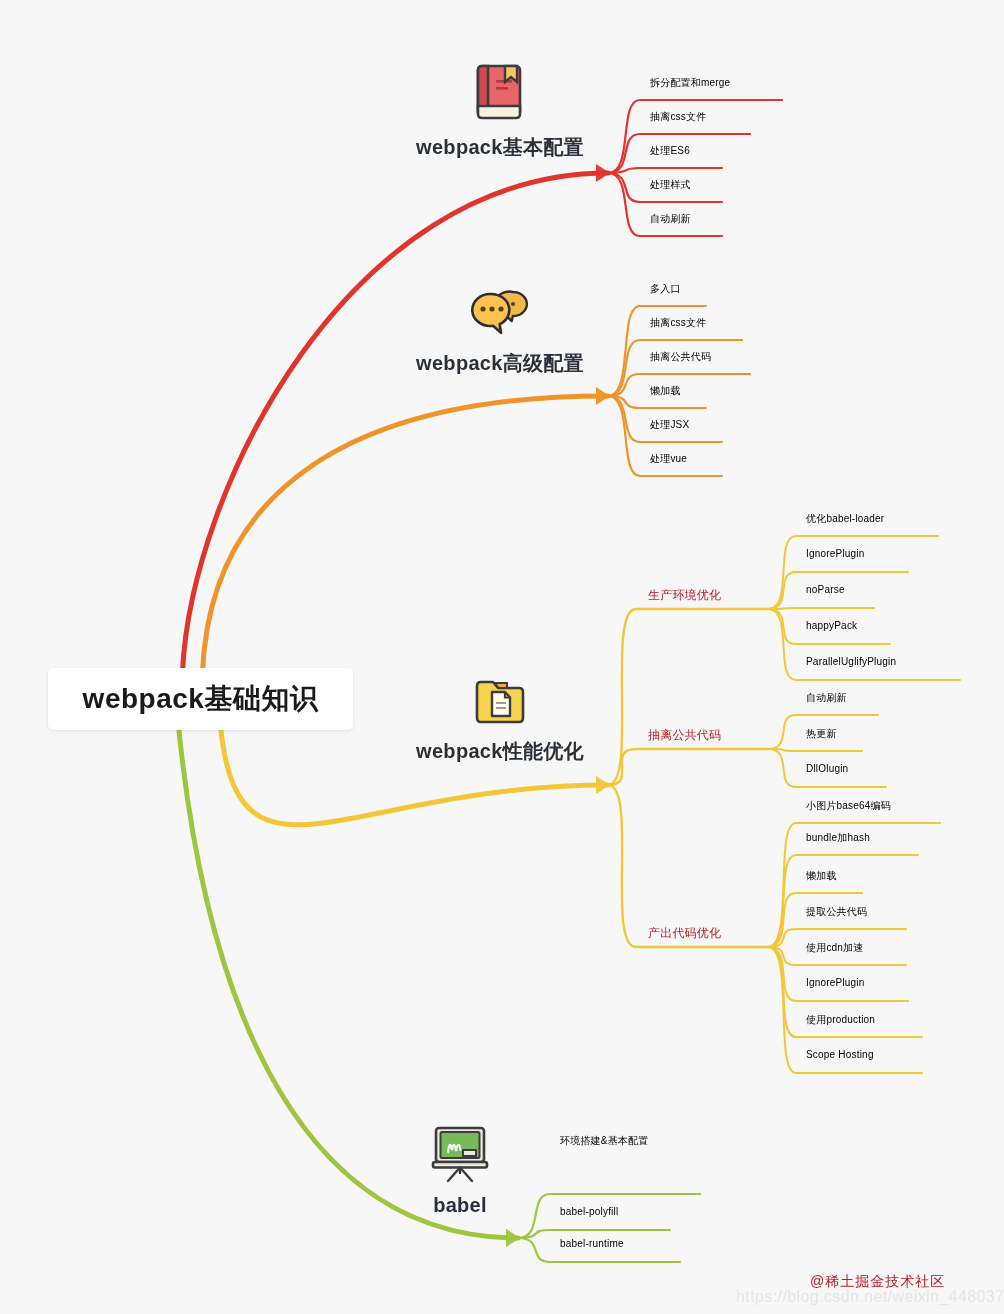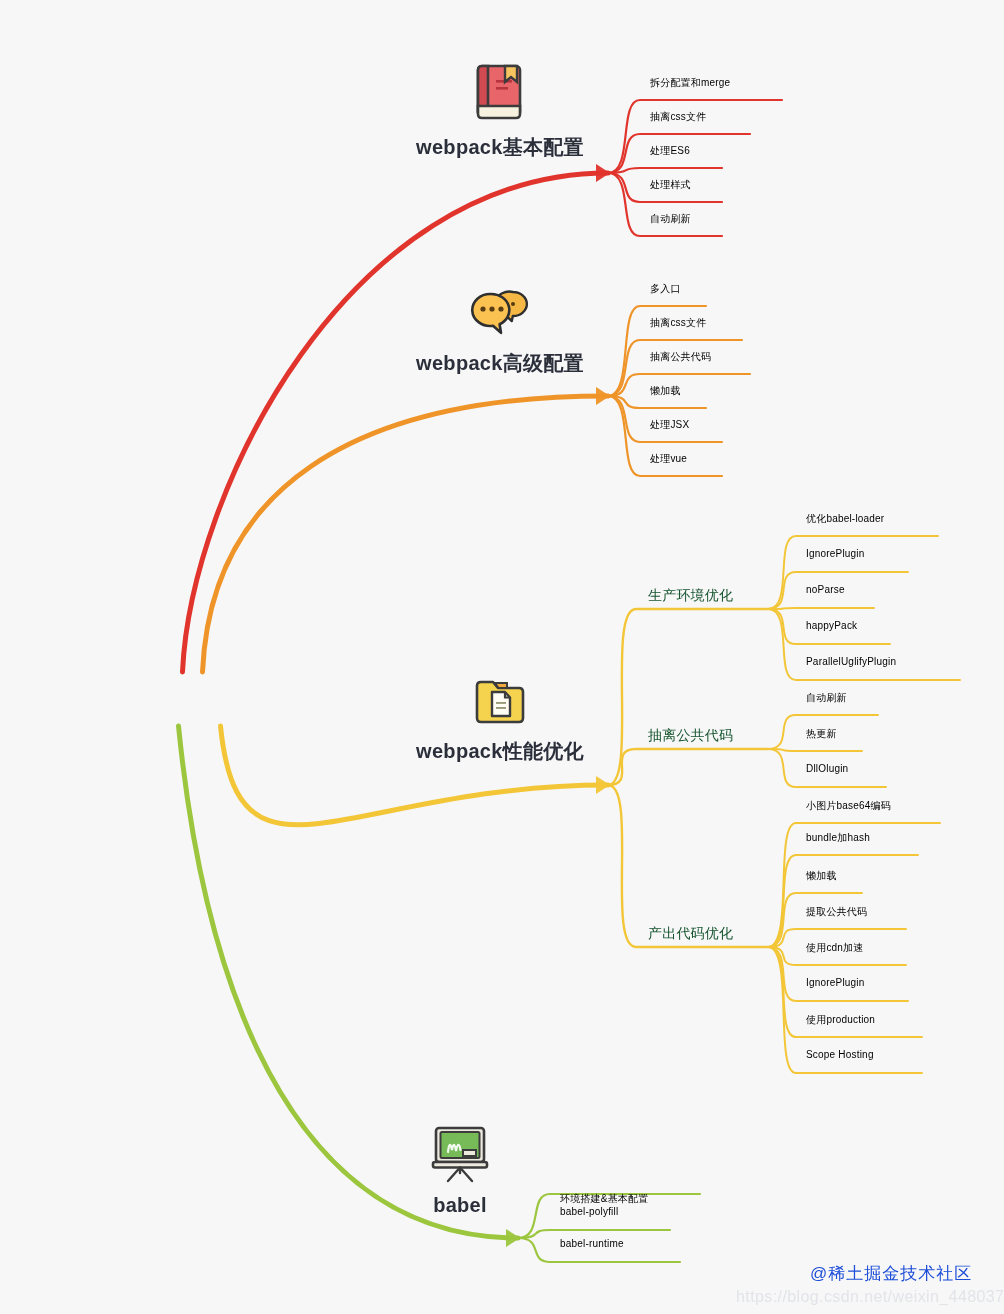--- a/index.html
+++ b/index.html
@@ -68,42 +68,43 @@
     font-size: 20px;
     font-weight: bold;
     color: #2b2f3a;
     white-space: nowrap;
     letter-spacing: 0.3px;
   }
 
   
   .group-label {
     position: absolute;
-    font-size: 14px;
-    color: #14532d;
+    font-size: 12px;
+    color: #b91c1c;
     white-space: nowrap;
     letter-spacing: 0.2px;
   }
 
   
   .leaf-label {
     position: absolute;
     font-size: 10px;
     color: #000000;
     white-space: nowrap;
     letter-spacing: 0.2px;
   }
 
   
   .watermark-main {
     position: absolute;
-    font-size: 17px;
-    color: #1d4ed8;
+    font-size: 14px;
+    color: #b91c1c;
     white-space: nowrap;
     letter-spacing: 1px;
+    margin-top: 11px;
   }
   .watermark-url {
     position: absolute;
     font-size: 16px;
     color: #e2e4e8;
     white-space: nowrap;
     letter-spacing: 0.4px;
   }
 </style>
 </head>
@@ -150,20 +151,23 @@
       <path d="M 596 776 L 610 785 L 596 794 Z" fill="#f3c638" opacity="0.95"></path>
       <path d="M 178.5 726 C 196.5 906, 258 1238, 518 1238" fill="none" stroke="#9cc63e" stroke-width="5" stroke-linecap="round" stroke-linejoin="round"></path>
       <path d="M 518 1238 C 544 1238, 527.9 1194, 550 1194 L 700 1194" fill="none" stroke="#9cc63e" stroke-width="2.2" stroke-linecap="round" stroke-linejoin="round"></path>
       <path d="M 518 1238 C 544 1238, 527.9 1230, 550 1230 L 670 1230" fill="none" stroke="#9cc63e" stroke-width="2.2" stroke-linecap="round" stroke-linejoin="round"></path>
       <path d="M 518 1238 C 544 1238, 527.9 1262, 550 1262 L 680 1262" fill="none" stroke="#9cc63e" stroke-width="2.2" stroke-linecap="round" stroke-linejoin="round"></path>
       <path d="M 506 1229 L 520 1238 L 506 1247 Z" fill="#9cc63e" opacity="0.95"></path>
     </svg>
 
   <div class="node-layer">
 
+    <div class="root-node" id="root-node" style="left: 48px; top: 668px; width: 305px; height: 62px;">
+      <span class="root-label">webpack基础知识</span>
+    </div>
 
     <div id="dyn-nodes">
         <div class="branch-node" style="left: 380px; top: 62px;">
           <span class="branch-icon"><svg width="56" height="62" viewBox="0 0 56 62" xmlns="http://www.w3.org/2000/svg">
       <rect x="6" y="4" width="42" height="50" rx="4" fill="#e8656a" stroke="#3c3c3c" stroke-width="2.6"></rect>
       <path d="M6 8 Q6 4 10 4 L16 4 L16 54 L10 54 Q6 54 6 50 Z" fill="#d14a52" stroke="#3c3c3c" stroke-width="2.6"></path>
       <path d="M6 44 L48 44 L48 52 Q48 56 44 56 L10 56 Q6 56 6 52 Z" fill="#f7f2df" stroke="#3c3c3c" stroke-width="2.6"></path>
       <rect x="24" y="18" width="16" height="2.6" fill="#b8353d"></rect>
       <rect x="24" y="25" width="12" height="2.6" fill="#b8353d"></rect>
       <path d="M33 4 L45 4 L45 20 L39 15 L33 20 Z" fill="#f6c560" stroke="#3c3c3c" stroke-width="2.4"></path>
@@ -226,21 +230,21 @@
           <span class="branch-icon"><svg width="64" height="60" viewBox="0 0 64 60" xmlns="http://www.w3.org/2000/svg">
       <rect x="8" y="4" width="48" height="34" rx="3" fill="#eceadf" stroke="#3c3c3c" stroke-width="2.6"></rect>
       <rect x="12.5" y="8" width="39" height="26" rx="1.5" fill="#77bb59" stroke="#3c3c3c" stroke-width="2"></rect>
       <path d="M20 28 q1.5 -13 4 -2 q2 -11 4 1 q2.4 -12 4.5 -1" fill="none" stroke="#f2faef" stroke-width="2.2" stroke-linecap="round"></path>
       <rect x="35" y="26" width="13" height="6" fill="#eceadf" stroke="#3c3c3c" stroke-width="2"></rect>
       <rect x="5" y="38" width="54" height="5.5" rx="2" fill="#eceadf" stroke="#3c3c3c" stroke-width="2.6"></rect>
       <path d="M32 43.5 L20 57 M32 43.5 L44 57 M32 43.5 L32 49" fill="none" stroke="#3c3c3c" stroke-width="2.4" stroke-linecap="round"></path>
     </svg></span>
           <span class="branch-label">babel</span>
         </div>
-        <div class="leaf-label" style="left: 560px; top: 1192px;">环境搭建&amp;基本配置</div>
+        <div class="leaf-label" style="left: 560px; top: 1134px;">环境搭建&amp;基本配置</div>
         <div class="leaf-label" style="left: 560px; top: 1206px;">babel-polyfill</div>
         <div class="leaf-label" style="left: 560px; top: 1238px;">babel-runtime</div>
       </div>
 
     <div class="watermark-main" id="wm-main" style="left: 810px; top: 1262px;">@稀土掘金技术社区</div>
     <div class="watermark-url" id="wm-url" style="left: 736px; top: 1288px;">https://blog.csdn.net/weixin_44803753</div>
   </div>
 </div>
 
 </body></html>

